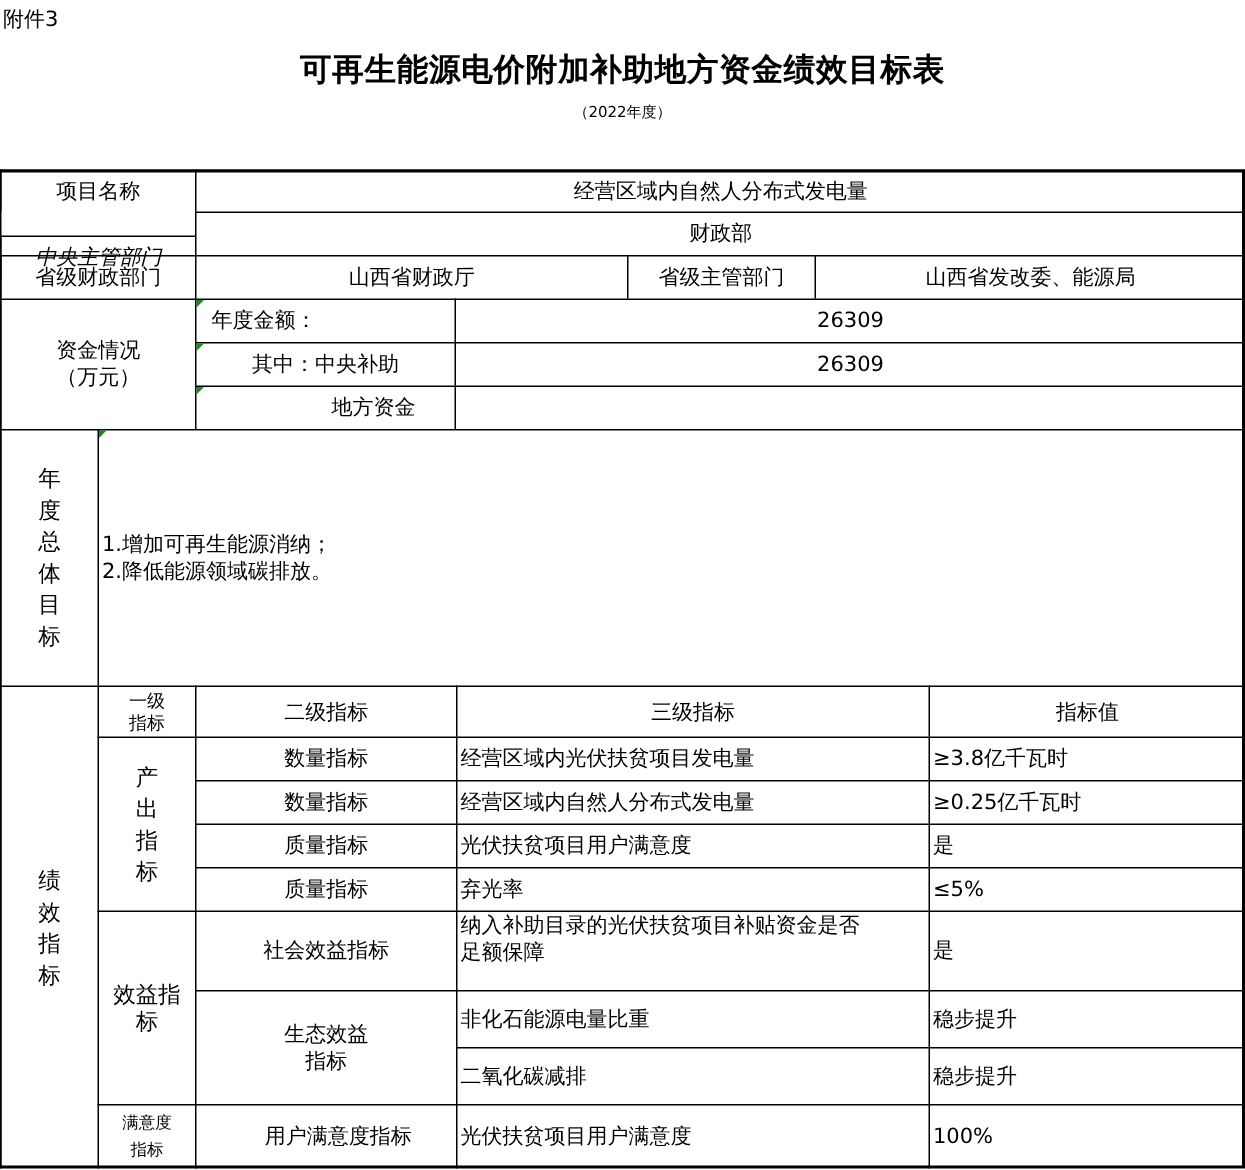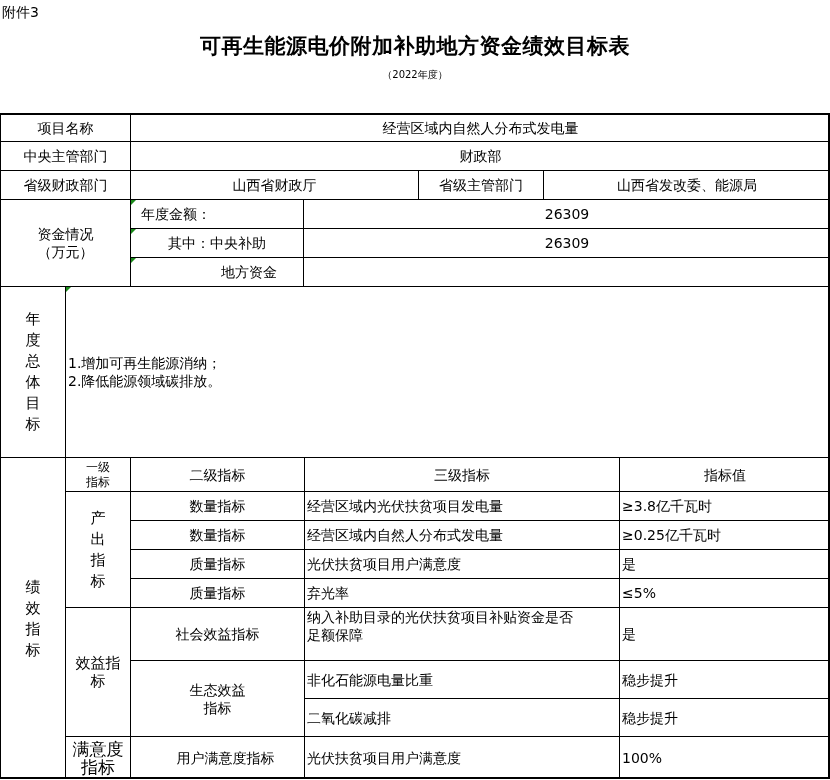--- a/index.html
+++ b/index.html
@@ -44,21 +44,21 @@
 
 <div class="attach">附件3</div>
 <div class="title">可再生能源电价附加补助地方资金绩效目标表</div>
 <div class="subtitle">（2022年度）</div>
 
 <div>
 
   <div class="c" style="left:0;top:113px;width:130px;height:28px;">项目名称</div>
   <div class="c" style="left:130px;top:113px;width:700px;height:28px;">经营区域内自然人分布式发电量</div>
 
-  <div class="c" style="left:0;top:141px;width:130px;height:29px;">中央主管部门</div>
+  <div class="c" style="left:0;top:157px;width:130px;height:29px;font-style:italic;">中央主管部门</div>
   <div class="c" style="left:130px;top:141px;width:700px;height:29px;">财政部</div>
 
   <div class="c" style="left:0;top:170px;width:130px;height:29px;">省级财政部门</div>
   <div class="c" style="left:130px;top:170px;width:288px;height:29px;">山西省财政厅</div>
   <div class="c" style="left:418px;top:170px;width:125px;height:29px;">省级主管部门</div>
   <div class="c" style="left:543px;top:170px;width:287px;height:29px;">山西省发改委、能源局</div>
 
   <div class="c vert" style="left:0;top:199px;width:130px;height:87px;">
     <span>资金情况</span>
     <span>（万元）</span>
@@ -140,21 +140,21 @@
   <div class="c vert" style="left:130px;top:660px;width:174px;height:76px;">
     <span>生态效益</span>
     <span>指标</span>
   </div>
   <div class="c left" style="left:304px;top:660px;width:315px;height:38px;">非化石能源电量比重</div>
   <div class="c left" style="left:619px;top:660px;width:211px;height:38px;">稳步提升</div>
 
   <div class="c left" style="left:304px;top:698px;width:315px;height:38px;">二氧化碳减排</div>
   <div class="c left" style="left:619px;top:698px;width:211px;height:38px;">稳步提升</div>
 
-  <div class="c vert" style="left:65px;top:736px;width:65px;height:43px;font-size:17px;">
+  <div class="c vert" style="left:65px;top:736px;width:65px;height:43px;font-size:11px;">
     <span>满意度</span>
     <span>指标</span>
   </div>
   <div class="c" style="left:130px;top:736px;width:174px;height:43px;padding-left:16px;">用户满意度指标</div>
   <div class="c left" style="left:304px;top:736px;width:315px;height:43px;">光伏扶贫项目用户满意度</div>
   <div class="c left" style="left:619px;top:736px;width:211px;height:43px;">100%</div>
 
   <div class="outer"></div>
 </div>
 

